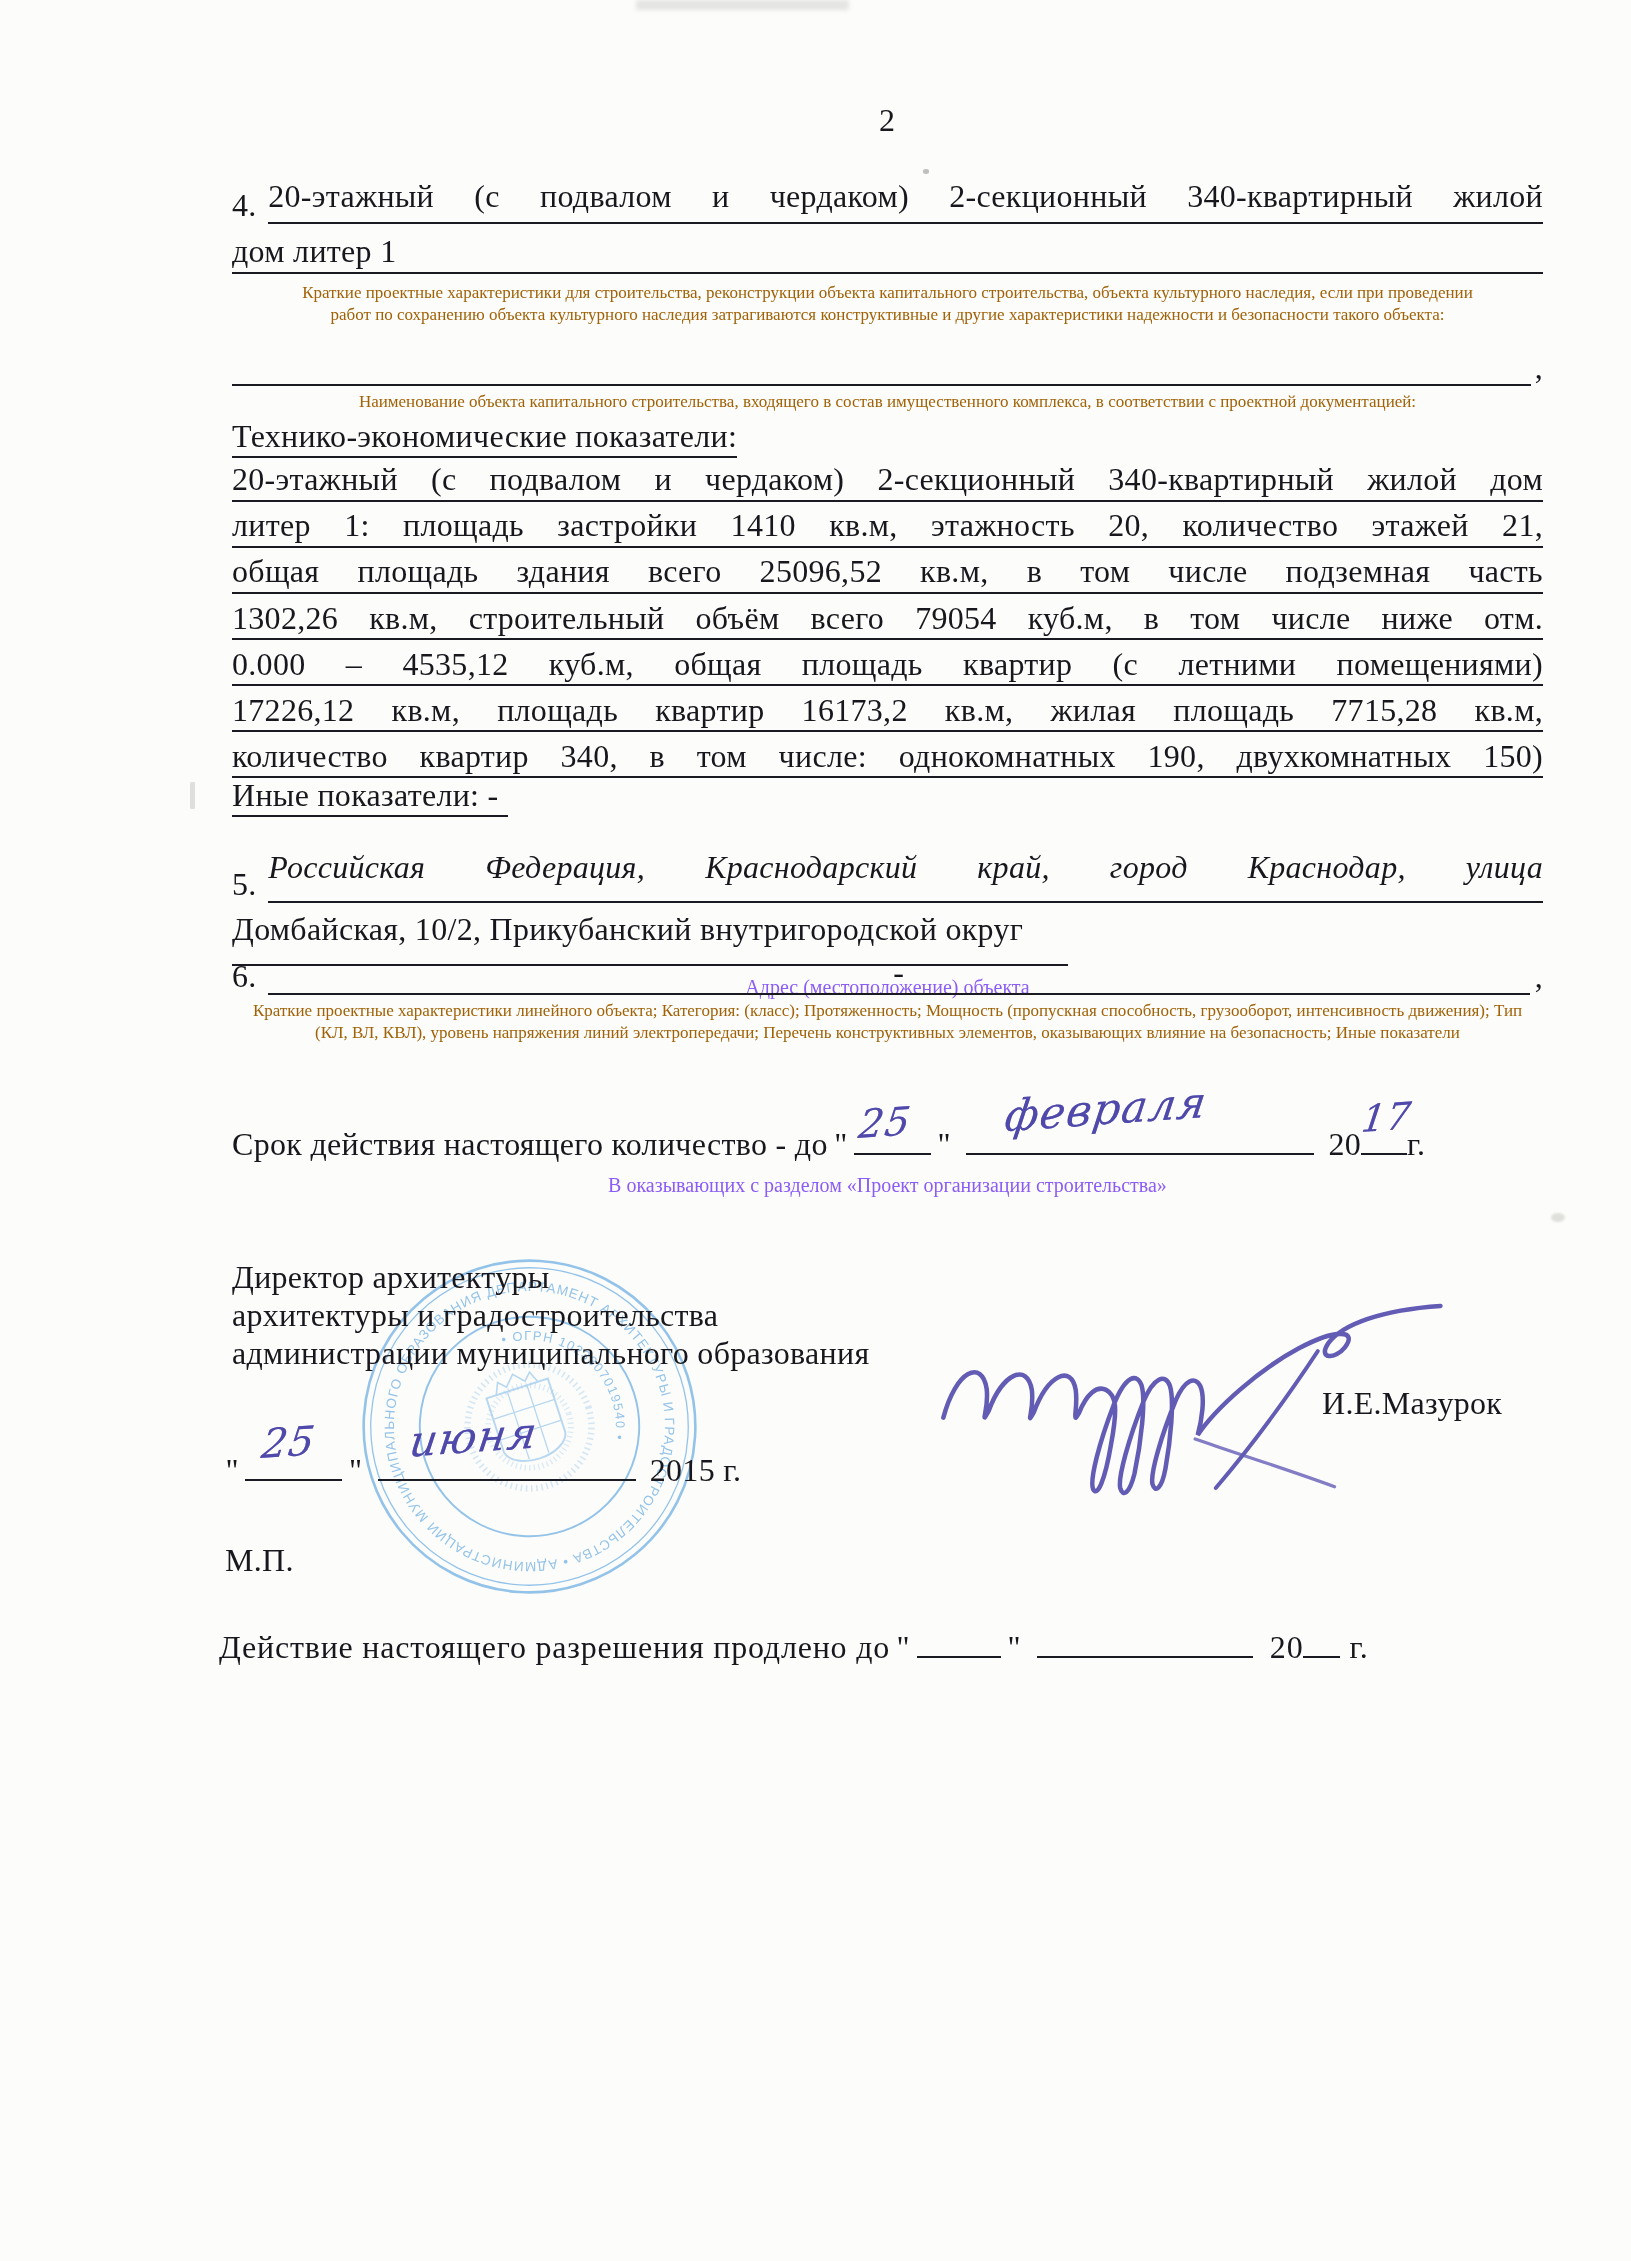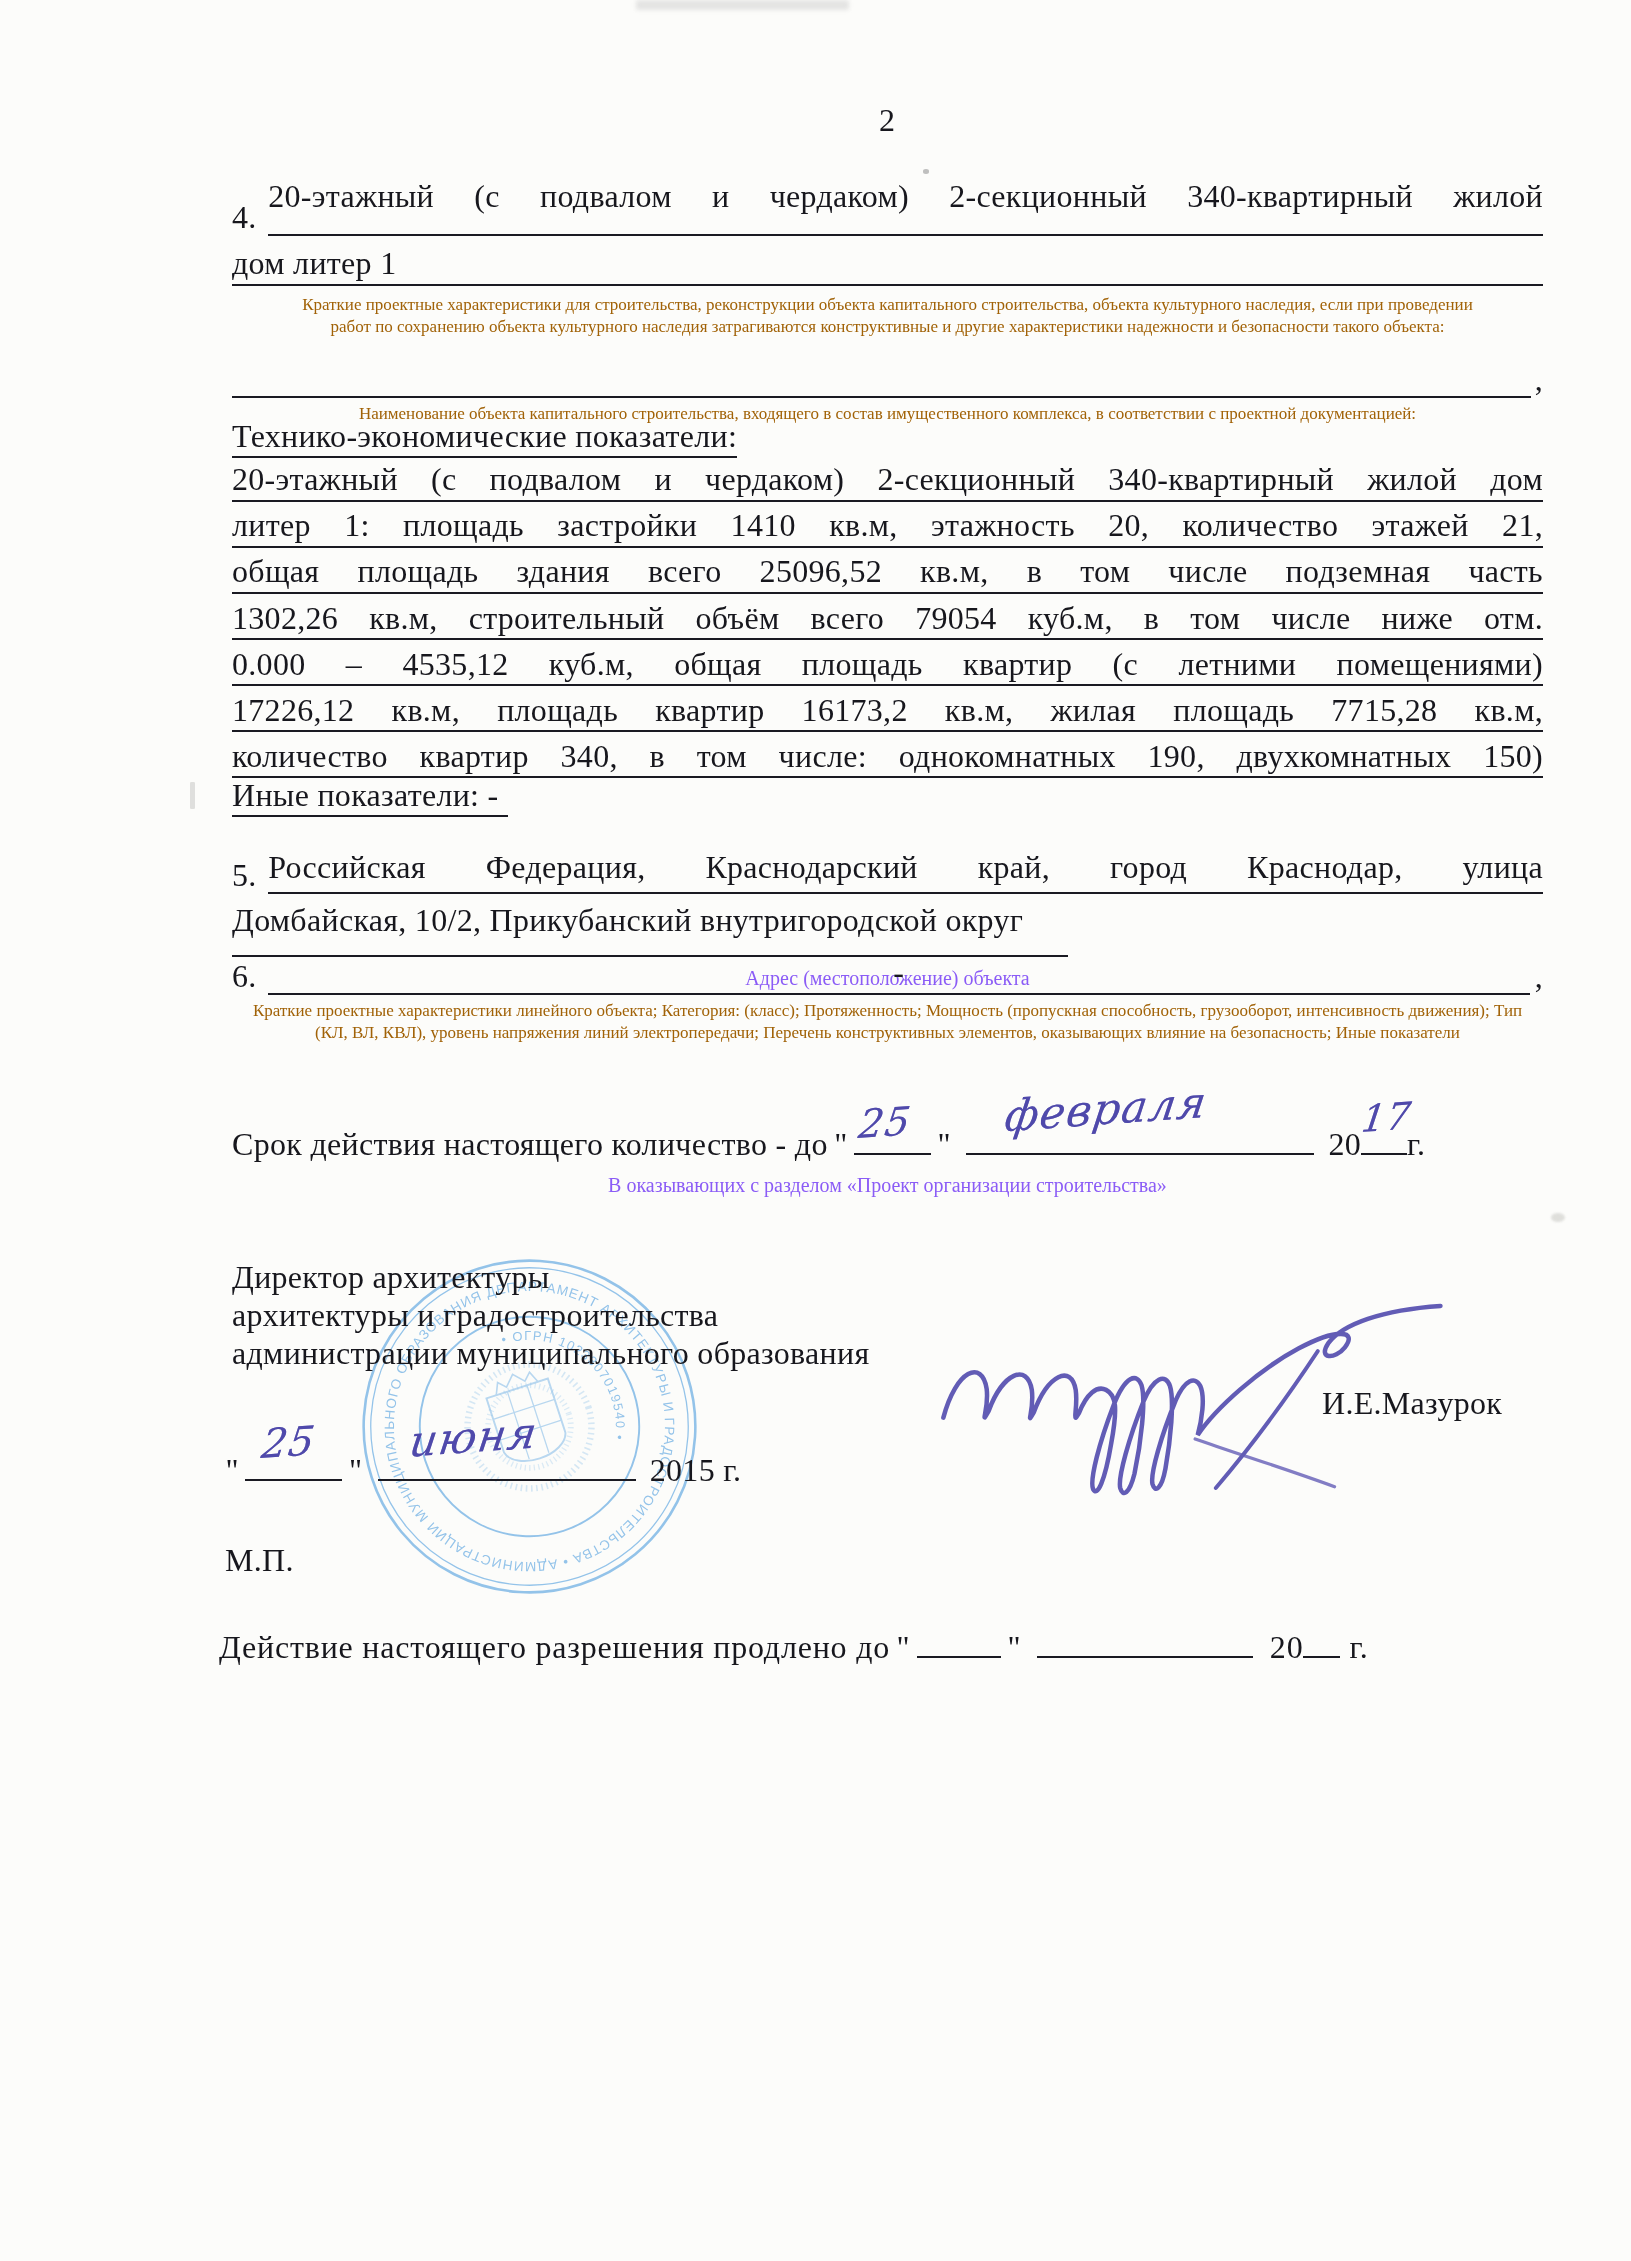--- a/index.html
+++ b/index.html
@@ -44,21 +44,21 @@
   <div class="artifact" style="left:636px;top:0;width:213px;height:9.7px;background:#c7c7c7;opacity:.45;filter:blur(1.9px);border-radius:1.9px;"></div>
   <div class="artifact" style="left:923px;top:169px;width:5.8px;height:4.5px;background:#8d8d8d;opacity:.55;"></div>
   <div class="artifact" style="left:1551px;top:1213px;width:14px;height:9px;background:#d8d8d4;opacity:.8;filter:blur(1.3px);"></div>
   <div class="artifact" style="left:190px;top:782px;width:4.5px;height:27px;background:#b5b5b2;opacity:.4;filter:blur(0.6px);border-radius:1.3px;"></div>
 
   <div class="abs" style="left:232px;top:102px;width:1310px;text-align:center;font-size:32px;">2</div>
 
   <div class="abs" style="left:232px;top:178px;width:1311px;">
     <div class="row body-txt">
       <span class="prefix">4.</span>
-      <div class="fill ul just" style="padding-bottom:19px;">20-этажный (с подвалом и чердаком) 2-секционный 340-квартирный жилой</div>
+      <div class="fill ul just" style="padding-bottom:7px;">20-этажный (с подвалом и чердаком) 2-секционный 340-квартирный жилой</div>
     </div>
     <div class="ul body-txt" style="margin-top:9px;padding-bottom:1.9px;">дом литер 1</div>
     <div class="tiny" style="margin-top:7.7px;">
       <div>Краткие проектные характеристики для строительства, реконструкции объекта капитального строительства, объекта культурного наследия, если при проведении</div>
       <div>работ по сохранению объекта культурного наследия затрагиваются конструктивные и другие характеристики надежности и безопасности такого объекта:</div>
     </div>
     <div class="row" style="margin-top:23px;">
       <div class="fill ul" style="height:24.5px;"></div>
       <span class="body-txt" style="padding-left:3.9px;">,</span>
     </div>
@@ -76,21 +76,21 @@
     <div class="tech-line just">количество  квартир 340, в том числе: однокомнатных 190, двухкомнатных 150)</div>
   </div>
 
   <div class="abs body-txt" style="left:232px;top:777px;">
     <span class="fit ul" style="padding-bottom:1.3px;padding-right:9px;">Иные показатели: -</span>
   </div>
 
   <div class="abs" style="left:232px;top:849px;width:1311px;">
     <div class="row body-txt">
       <span class="prefix">5.</span>
-      <div class="fill ul just" style="padding-bottom:6px;">Российская Федерация, Краснодарский край, город Краснодар, улица</div>
+      <div class="fill ul just" style="padding-bottom:15px;font-style:italic;">Российская Федерация, Краснодарский край, город Краснодар, улица</div>
     </div>
     <div style="margin-top:7.7px;">
       <span class="fit ul body-txt" style="padding-bottom:16px;padding-right:45px;">Домбайская, 10/2, Прикубанский внутригородской округ</span>
     </div>
     <div class="cap" style="margin-top:9px;">Адрес (местоположение) объекта</div>
   </div>
 
   <div class="abs" style="left:232px;top:954px;width:1311px;">
     <div class="row body-txt">
       <span class="prefix">6.</span>

